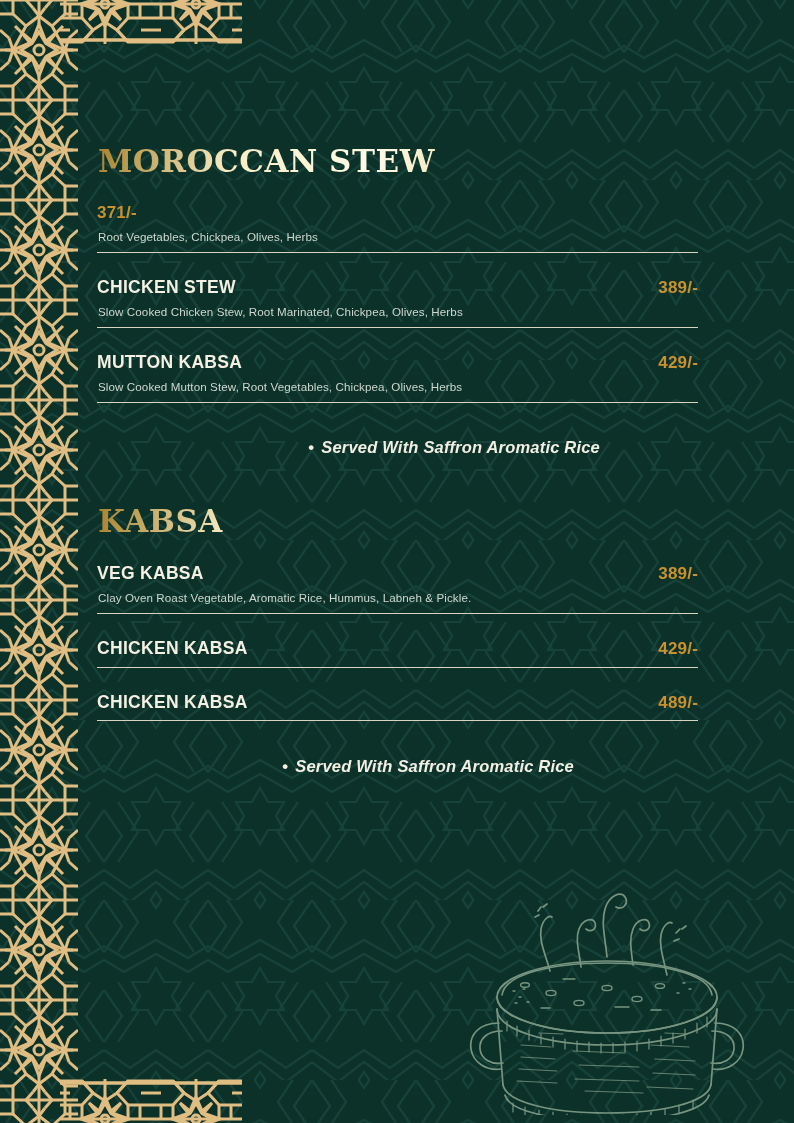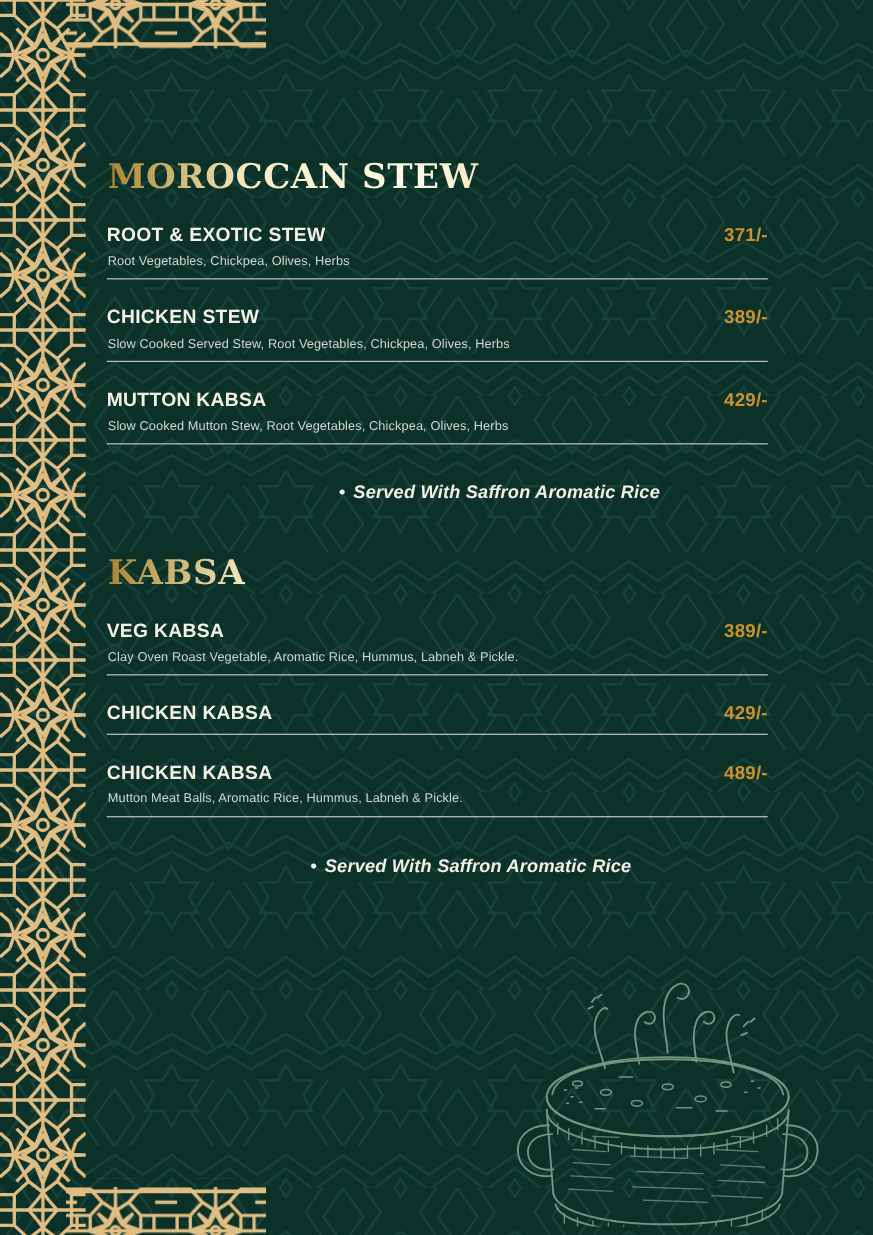--- a/index.html
+++ b/index.html
@@ -318,33 +318,32 @@
     </g>
   </svg>
 
   <div id="content">
 
     <div class="section section-moroccan-stew">
       <h2 class="section-title">MOROCCAN STEW</h2>
 
       <div class="menu-item">
         <div class="item-row">
-          <span class="item-name">ROOT &amp; EXOTIC STEW</span>
           <span class="item-price">371/-</span>
         </div>
         <div class="item-desc">Root Vegetables, Chickpea, Olives, Herbs</div>
       </div>
       <div class="spacer-item"></div>
 
       <div class="menu-item">
         <div class="item-row">
           <span class="item-name">CHICKEN STEW</span>
           <span class="item-price">389/-</span>
         </div>
-        <div class="item-desc">Slow Cooked Served Stew, Root Vegetables, Chickpea, Olives, Herbs</div>
+        <div class="item-desc">Slow Cooked Chicken Stew, Root Marinated, Chickpea, Olives, Herbs</div>
       </div>
       <div class="spacer-item"></div>
 
       <div class="menu-item">
         <div class="item-row">
           <span class="item-name">MUTTON KABSA</span>
           <span class="item-price">429/-</span>
         </div>
         <div class="item-desc">Slow Cooked Mutton Stew, Root Vegetables, Chickpea, Olives, Herbs</div>
       </div>
@@ -372,21 +371,20 @@
           <span class="item-price">429/-</span>
         </div>
       </div>
       <div class="spacer-item"></div>
 
       <div class="menu-item">
         <div class="item-row">
           <span class="item-name">CHICKEN KABSA</span>
           <span class="item-price">489/-</span>
         </div>
-        <div class="item-desc">Mutton Meat Balls, Aromatic Rice, Hummus, Labneh &amp; Pickle.</div>
       </div>
 
       <div class="served-note note-kabsa">
         <span class="note-bullet">•</span><span>Served With Saffron Aromatic Rice</span>
       </div>
     </div>
 
   </div>
 </div>
 

